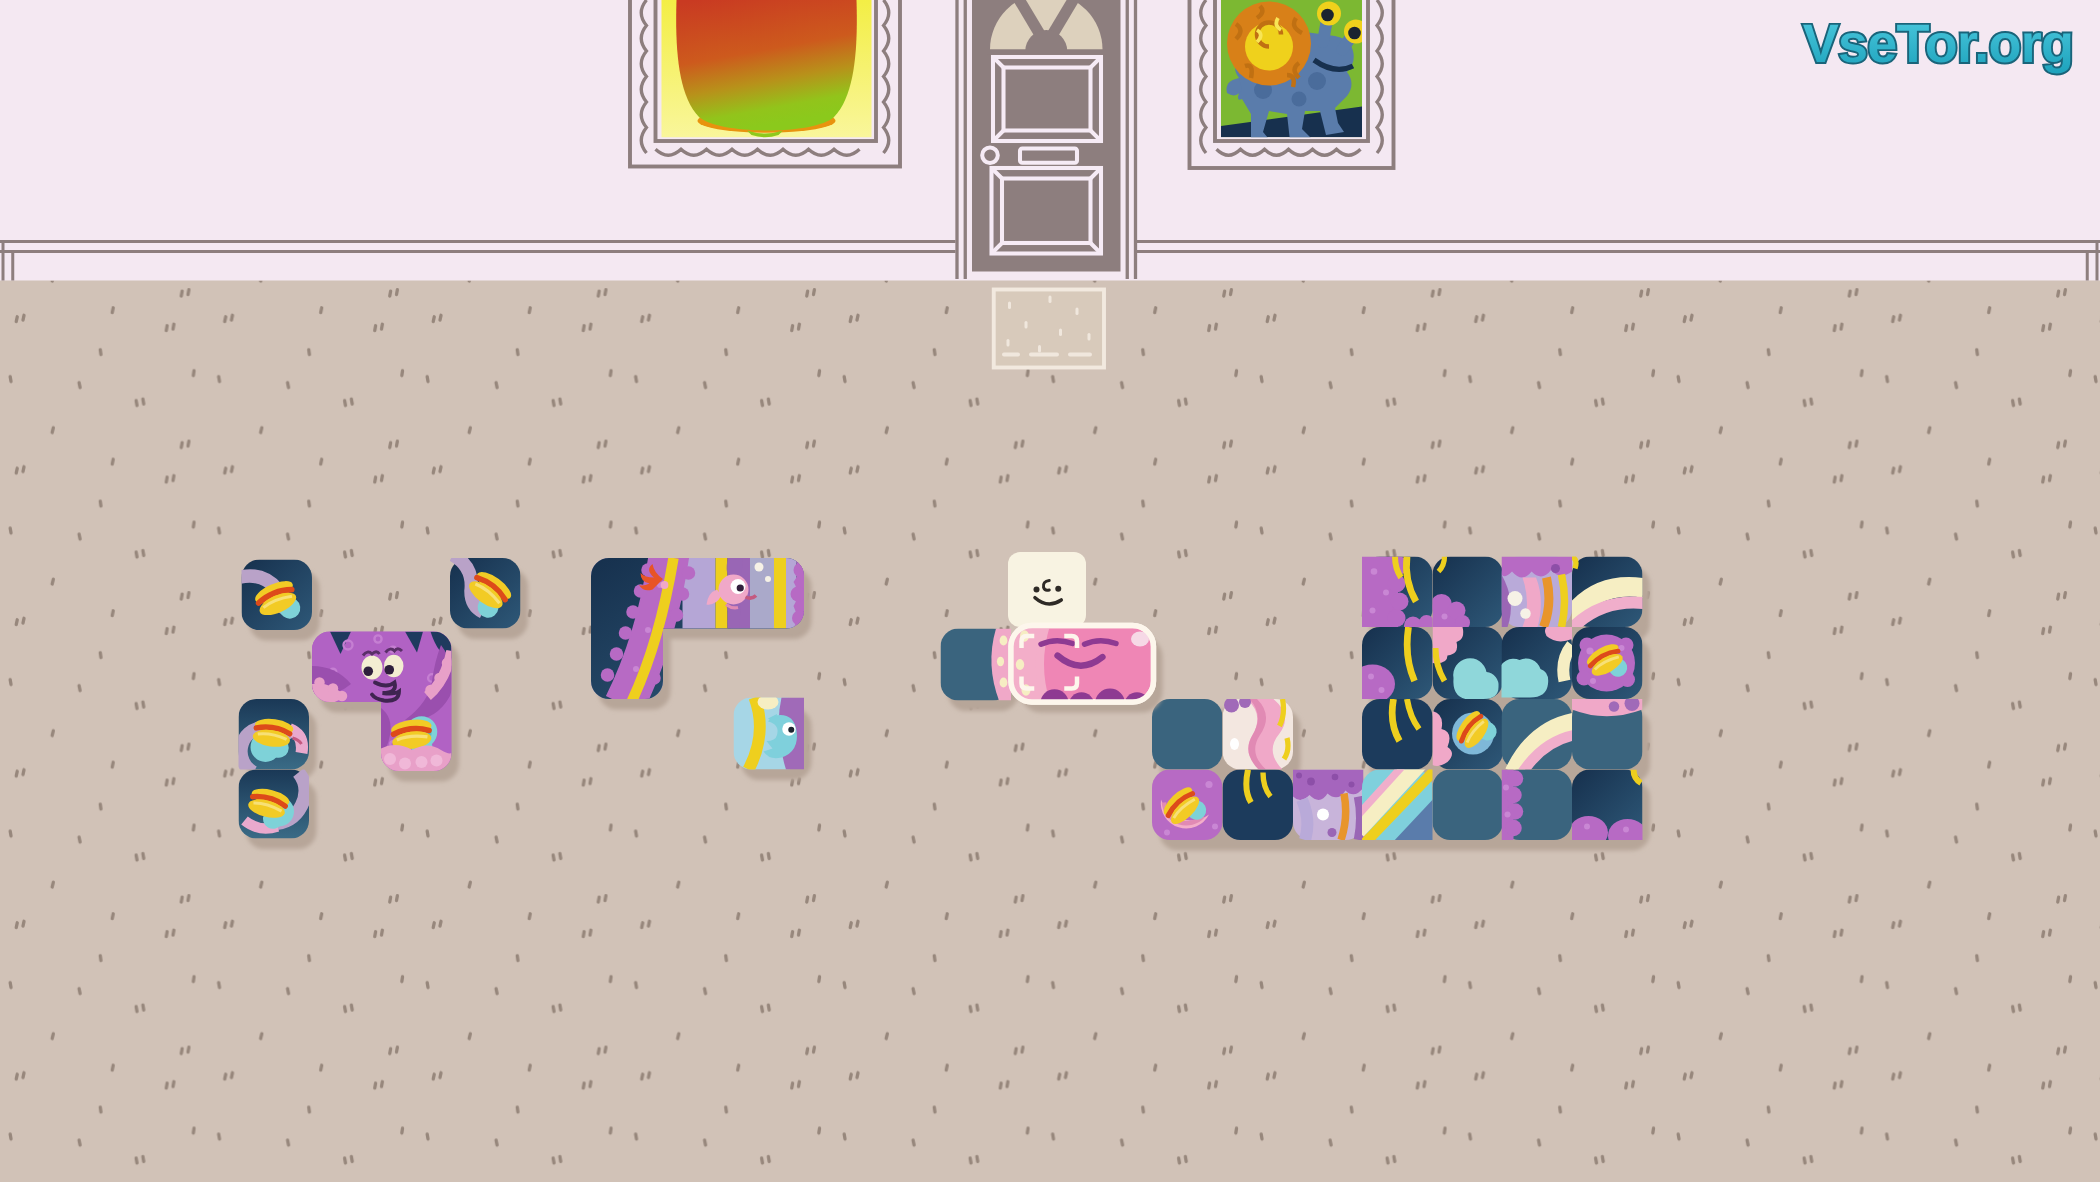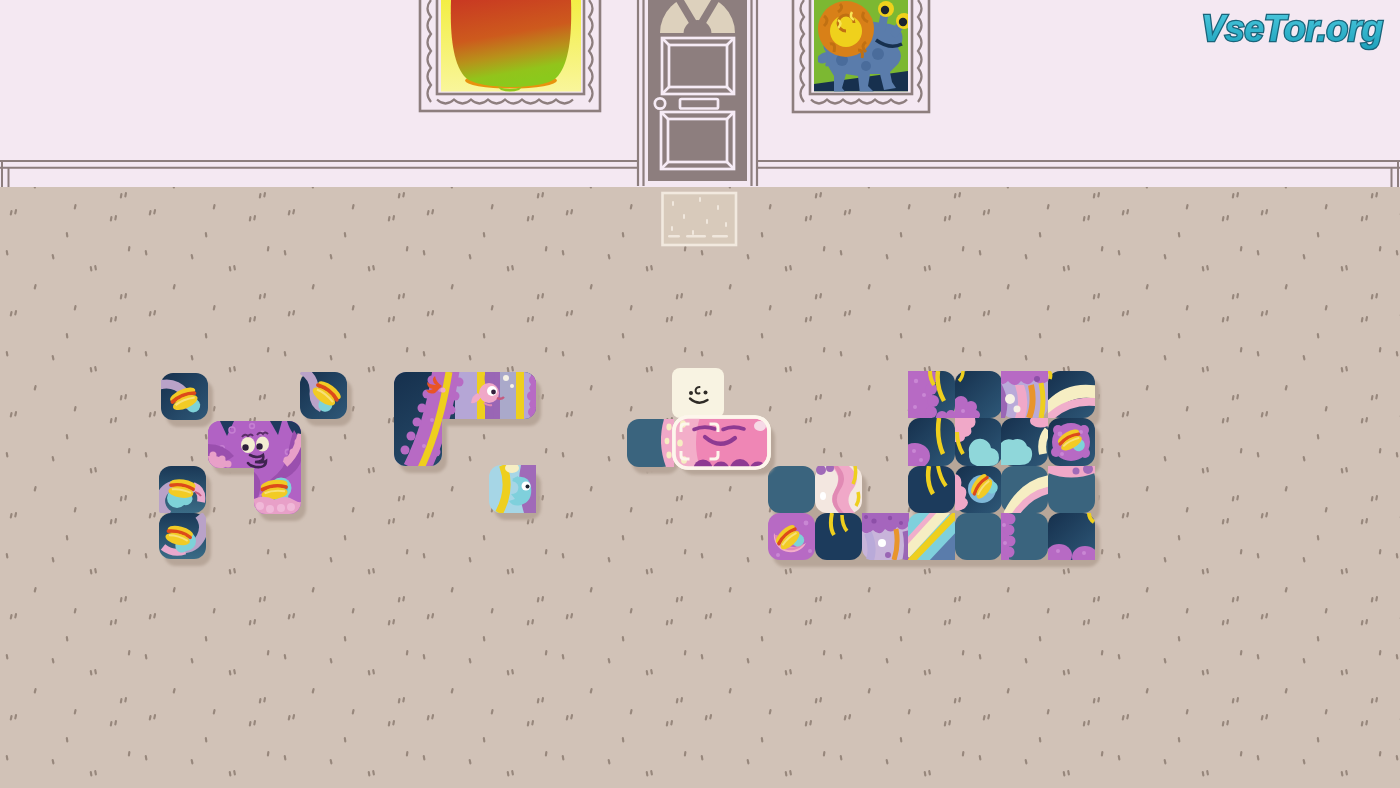--- a/index.html
+++ b/index.html
@@ -1,16 +1,16 @@
 <!DOCTYPE html>
 <html><head>
 <meta charset="utf-8">
 <style>
 html,body{margin:0;padding:0;background:#d1c2b7;}
-#scene{position:relative;width:1400px;height:788px;overflow:hidden;font-family:"Liberation Sans",sans-serif;font-style:italic;}
+#scene{position:relative;width:1400px;height:788px;overflow:hidden;font-family:"Liberation Sans",sans-serif;}
 </style>
 </head>
 <body>
 <div id="scene">
 <svg width="1400" height="788" viewBox="0 0 1400 788">
 <defs>
 <linearGradient id="navy" x1="0" y1="0" x2="1" y2="1">
  <stop offset="0" stop-color="#16304d"></stop>
           <stop offset="1" stop-color="#2e5878"></stop>
 </linearGradient>

